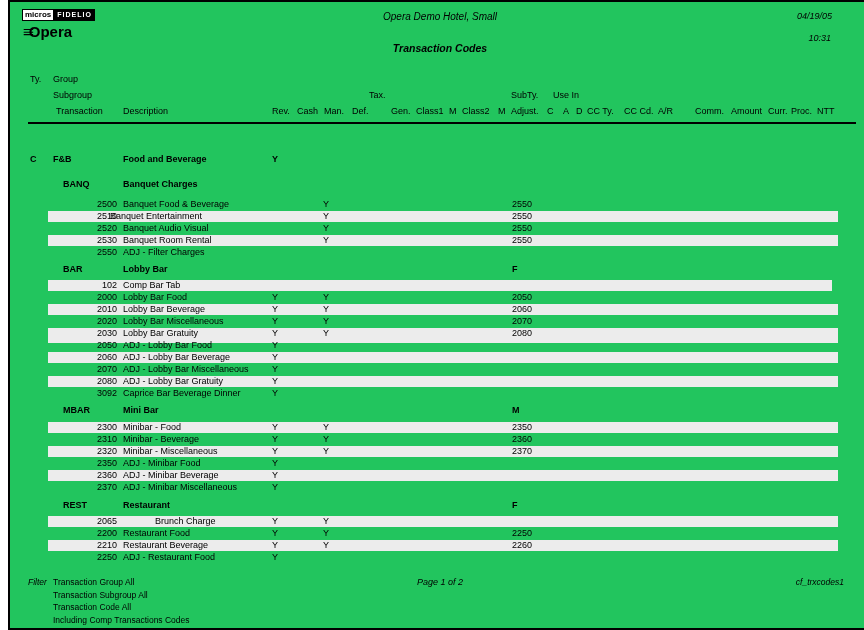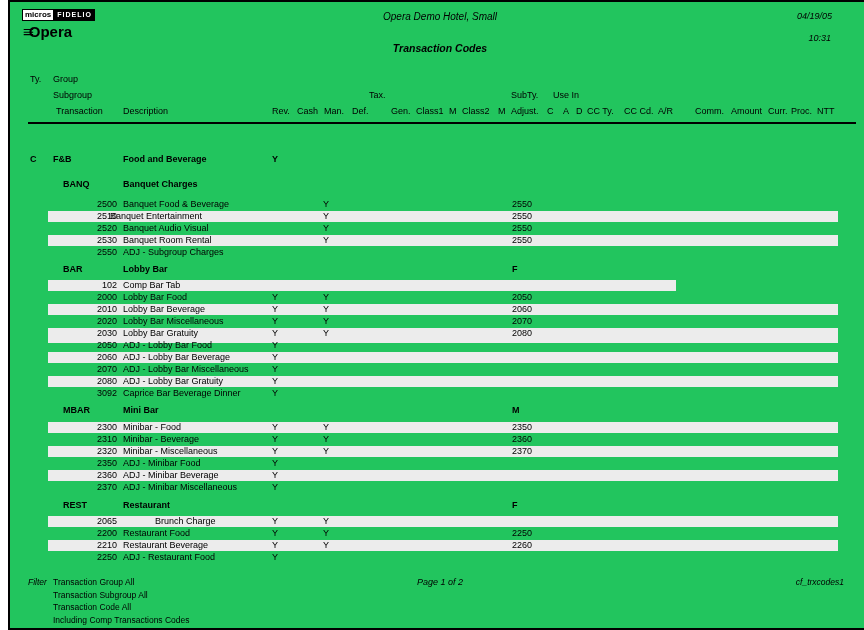--- a/index.html
+++ b/index.html
@@ -108,28 +108,28 @@
         <div class="cell" style="position: absolute; left: 464px;">2550</div>
       </div>
       <div class="row shaded" style="position: absolute; left: 38px; top: 233px; width: 790px; height: 11px;">
         <div class="cell" style="position: absolute; left: 20px; width: 49px; text-align: right;">2530</div>
         <div class="cell" style="position: absolute; left: 75px;">Banquet Room Rental</div>
         <div class="cell" style="position: absolute; left: 275px;">Y</div>
         <div class="cell" style="position: absolute; left: 464px;">2550</div>
       </div>
       <div class="row" style="position: absolute; left: 38px; top: 245px; width: 790px; height: 11px;">
         <div class="cell" style="position: absolute; left: 20px; width: 49px; text-align: right;">2550</div>
-        <div class="cell" style="position: absolute; left: 75px;">ADJ - Subgroup Charges</div>
+        <div class="cell" style="position: absolute; left: 75px;">ADJ - Filter Charges</div>
       </div>
       <div style="position: absolute; left: 38px; top: 262px; width: 790px; height: 11px;">
         <div class="cell bold" style="position: absolute; left: 15px;">BAR</div>
         <div class="cell bold" style="position: absolute; left: 75px;">Lobby Bar</div>
         <div class="cell bold" style="position: absolute; left: 464px;">F</div>
       </div>
-      <div class="row shaded" style="position: absolute; left: 38px; top: 278px; width: 628px; height: 11px;">
+      <div class="row shaded" style="position: absolute; left: 38px; top: 278px; width: 784px; height: 11px;">
         <div class="cell" style="position: absolute; left: 20px; width: 49px; text-align: right;">102</div>
         <div class="cell" style="position: absolute; left: 75px;">Comp Bar Tab</div>
       </div>
       <div class="row" style="position: absolute; left: 38px; top: 290px; width: 790px; height: 11px;">
         <div class="cell" style="position: absolute; left: 20px; width: 49px; text-align: right;">2000</div>
         <div class="cell" style="position: absolute; left: 75px;">Lobby Bar Food</div>
         <div class="cell" style="position: absolute; left: 224px;">Y</div>
         <div class="cell" style="position: absolute; left: 275px;">Y</div>
         <div class="cell" style="position: absolute; left: 464px;">2050</div>
       </div>

